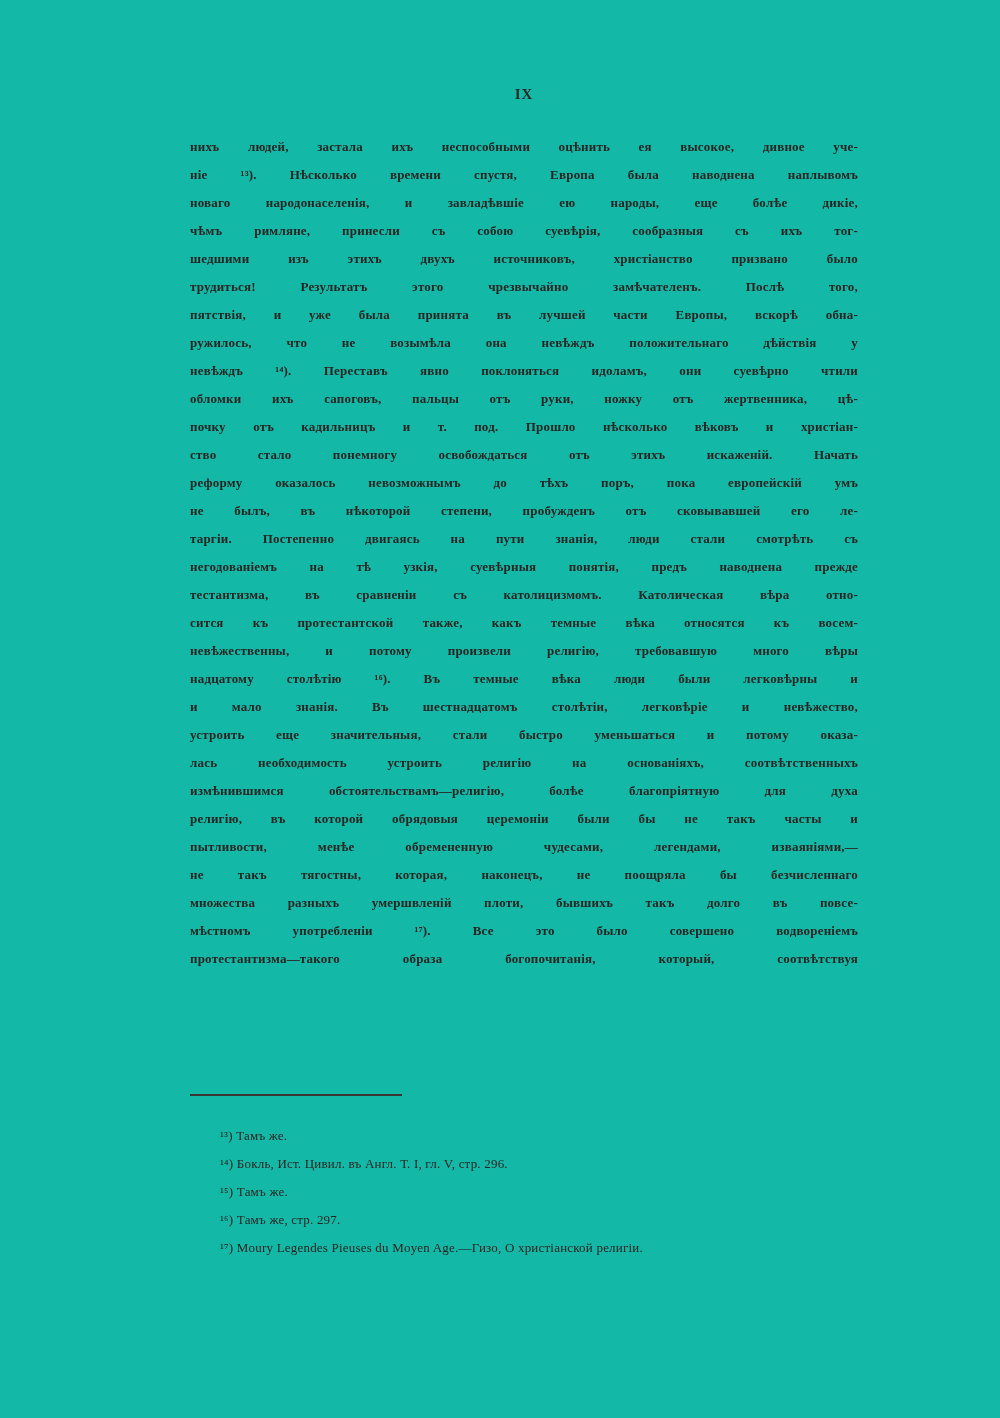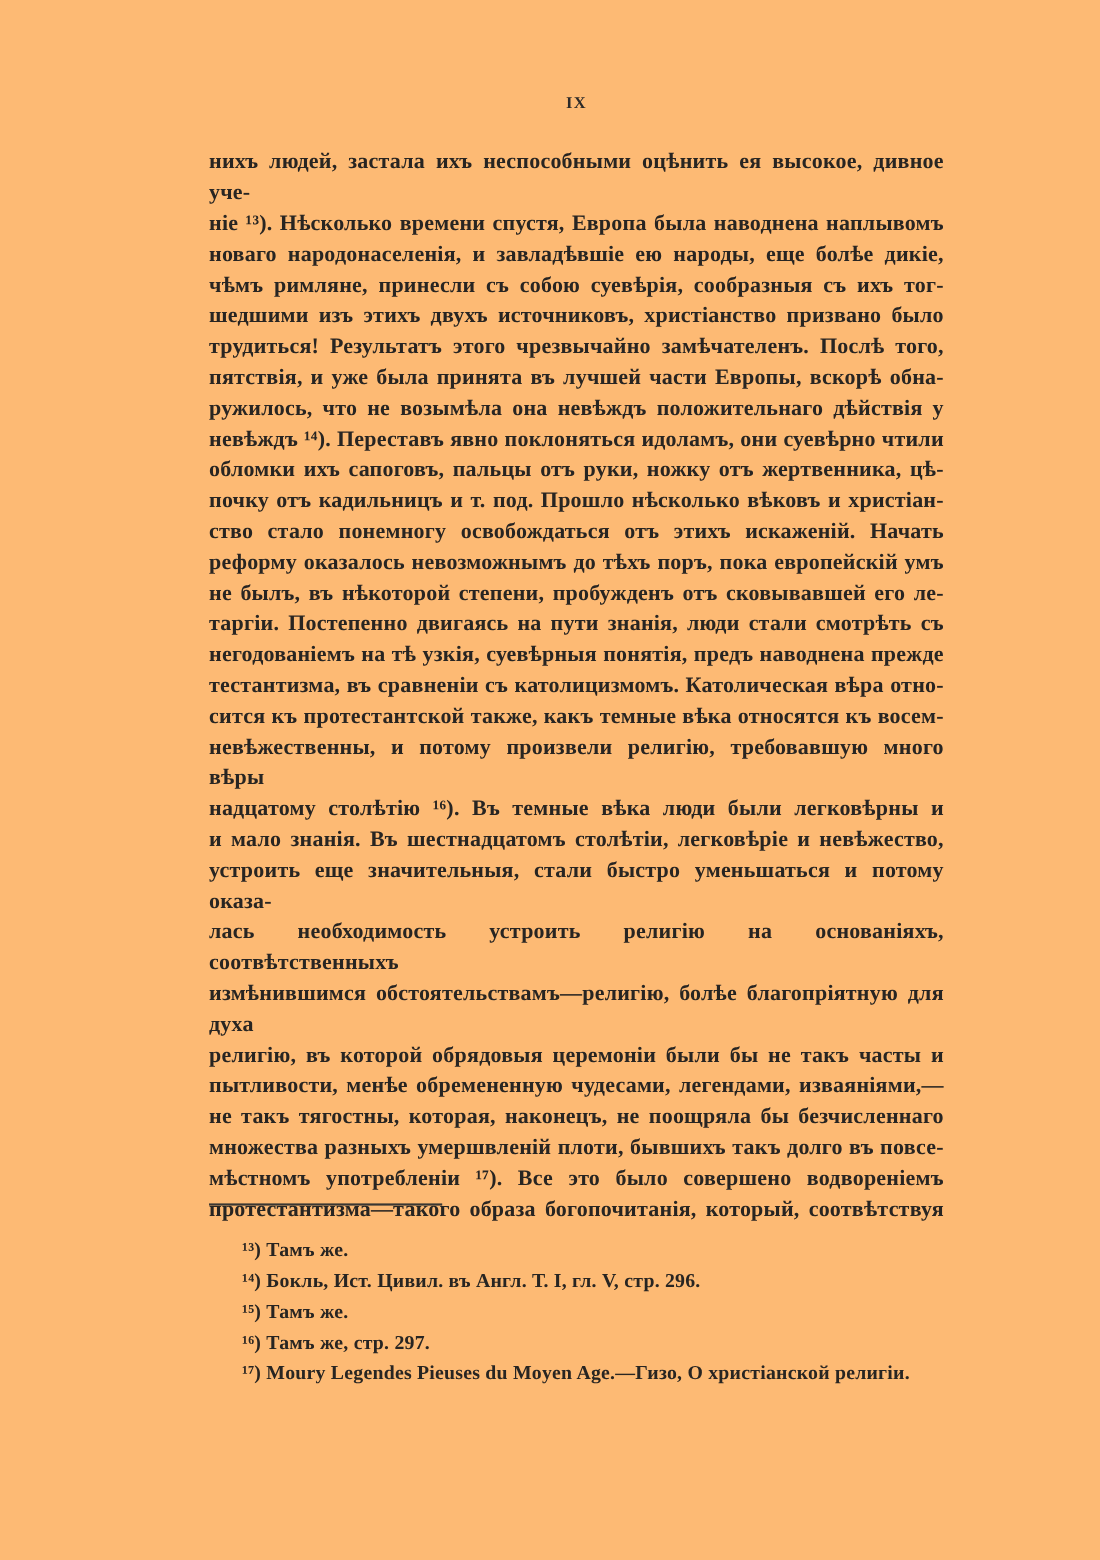--- a/index.html
+++ b/index.html
@@ -5,21 +5,21 @@
   html, body {
     margin: 0;
     padding: 0;
     background: #e9e9e7;
   }
   .page {
     position: relative;
     width: 1000px;
     height: 1418px;
     margin: 0 auto;
-    background: #fdba74;
+    background: #14b8a6;
     overflow: hidden;
     font-family: "Liberation Serif", "DejaVu Serif", serif;
     color: #262422;
   }
   .page-number {
     position: absolute;
     top: 86px;
     left: 190px;
     width: 668px;
     text-align: center;
@@ -28,21 +28,21 @@
     letter-spacing: 1px;
     color: #2c2a28;
   }
   .body-text {
     position: absolute;
     top: 133px;
     left: 190px;
     width: 668px;
   }
   .text-line {
-    font-size: 20px;
+    font-size: 13px;
     font-weight: bold;
     line-height: 28px;
     letter-spacing: 0.2px;
     text-align: justify;
     text-align-last: justify;
     -moz-text-align-last: justify;
     white-space: normal;
     color: #282522;
   }
   .footnote-separator {
@@ -53,22 +53,22 @@
     height: 2px;
     background: #3a3733;
   }
   .footnotes {
     position: absolute;
     top: 1122px;
     left: 190px;
     width: 668px;
   }
   .footnote {
-    font-size: 18px;
-    font-weight: bold;
+    font-size: 13px;
+    font-weight: normal;
     line-height: 28px;
     letter-spacing: 0.2px;
     text-indent: 30px;
     text-align: justify;
     color: #282522;
   }
 </style>
 </head>
 <body>
 

